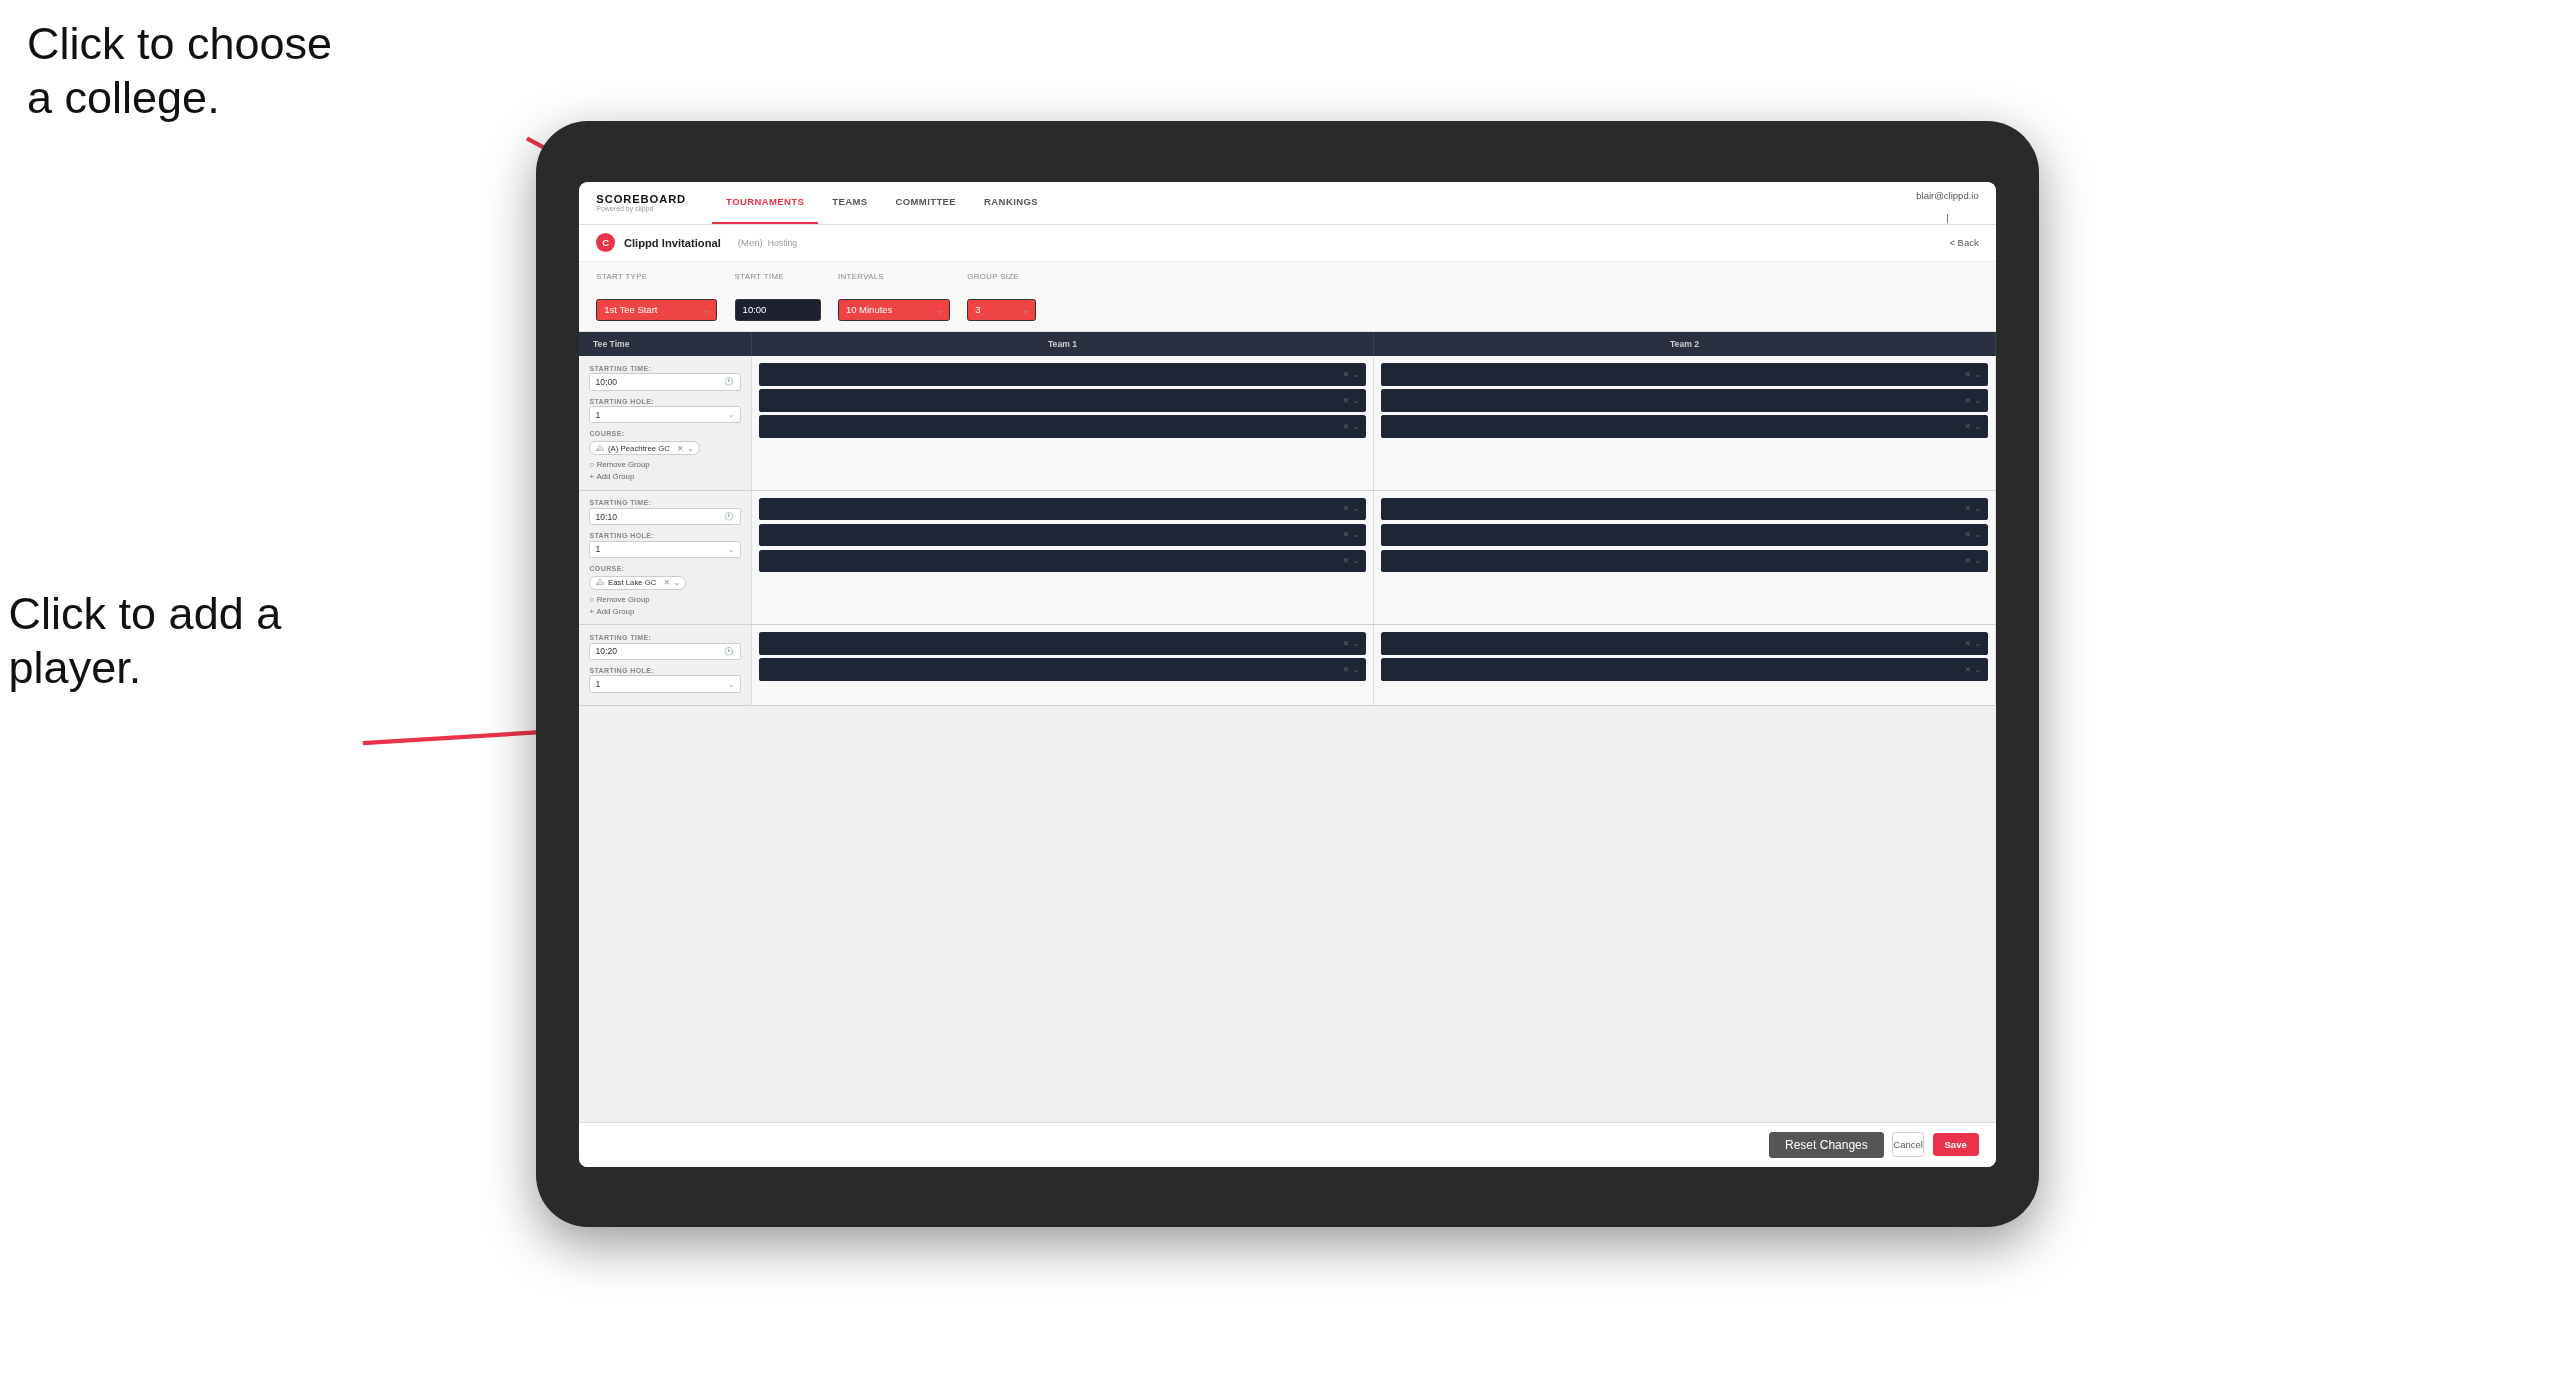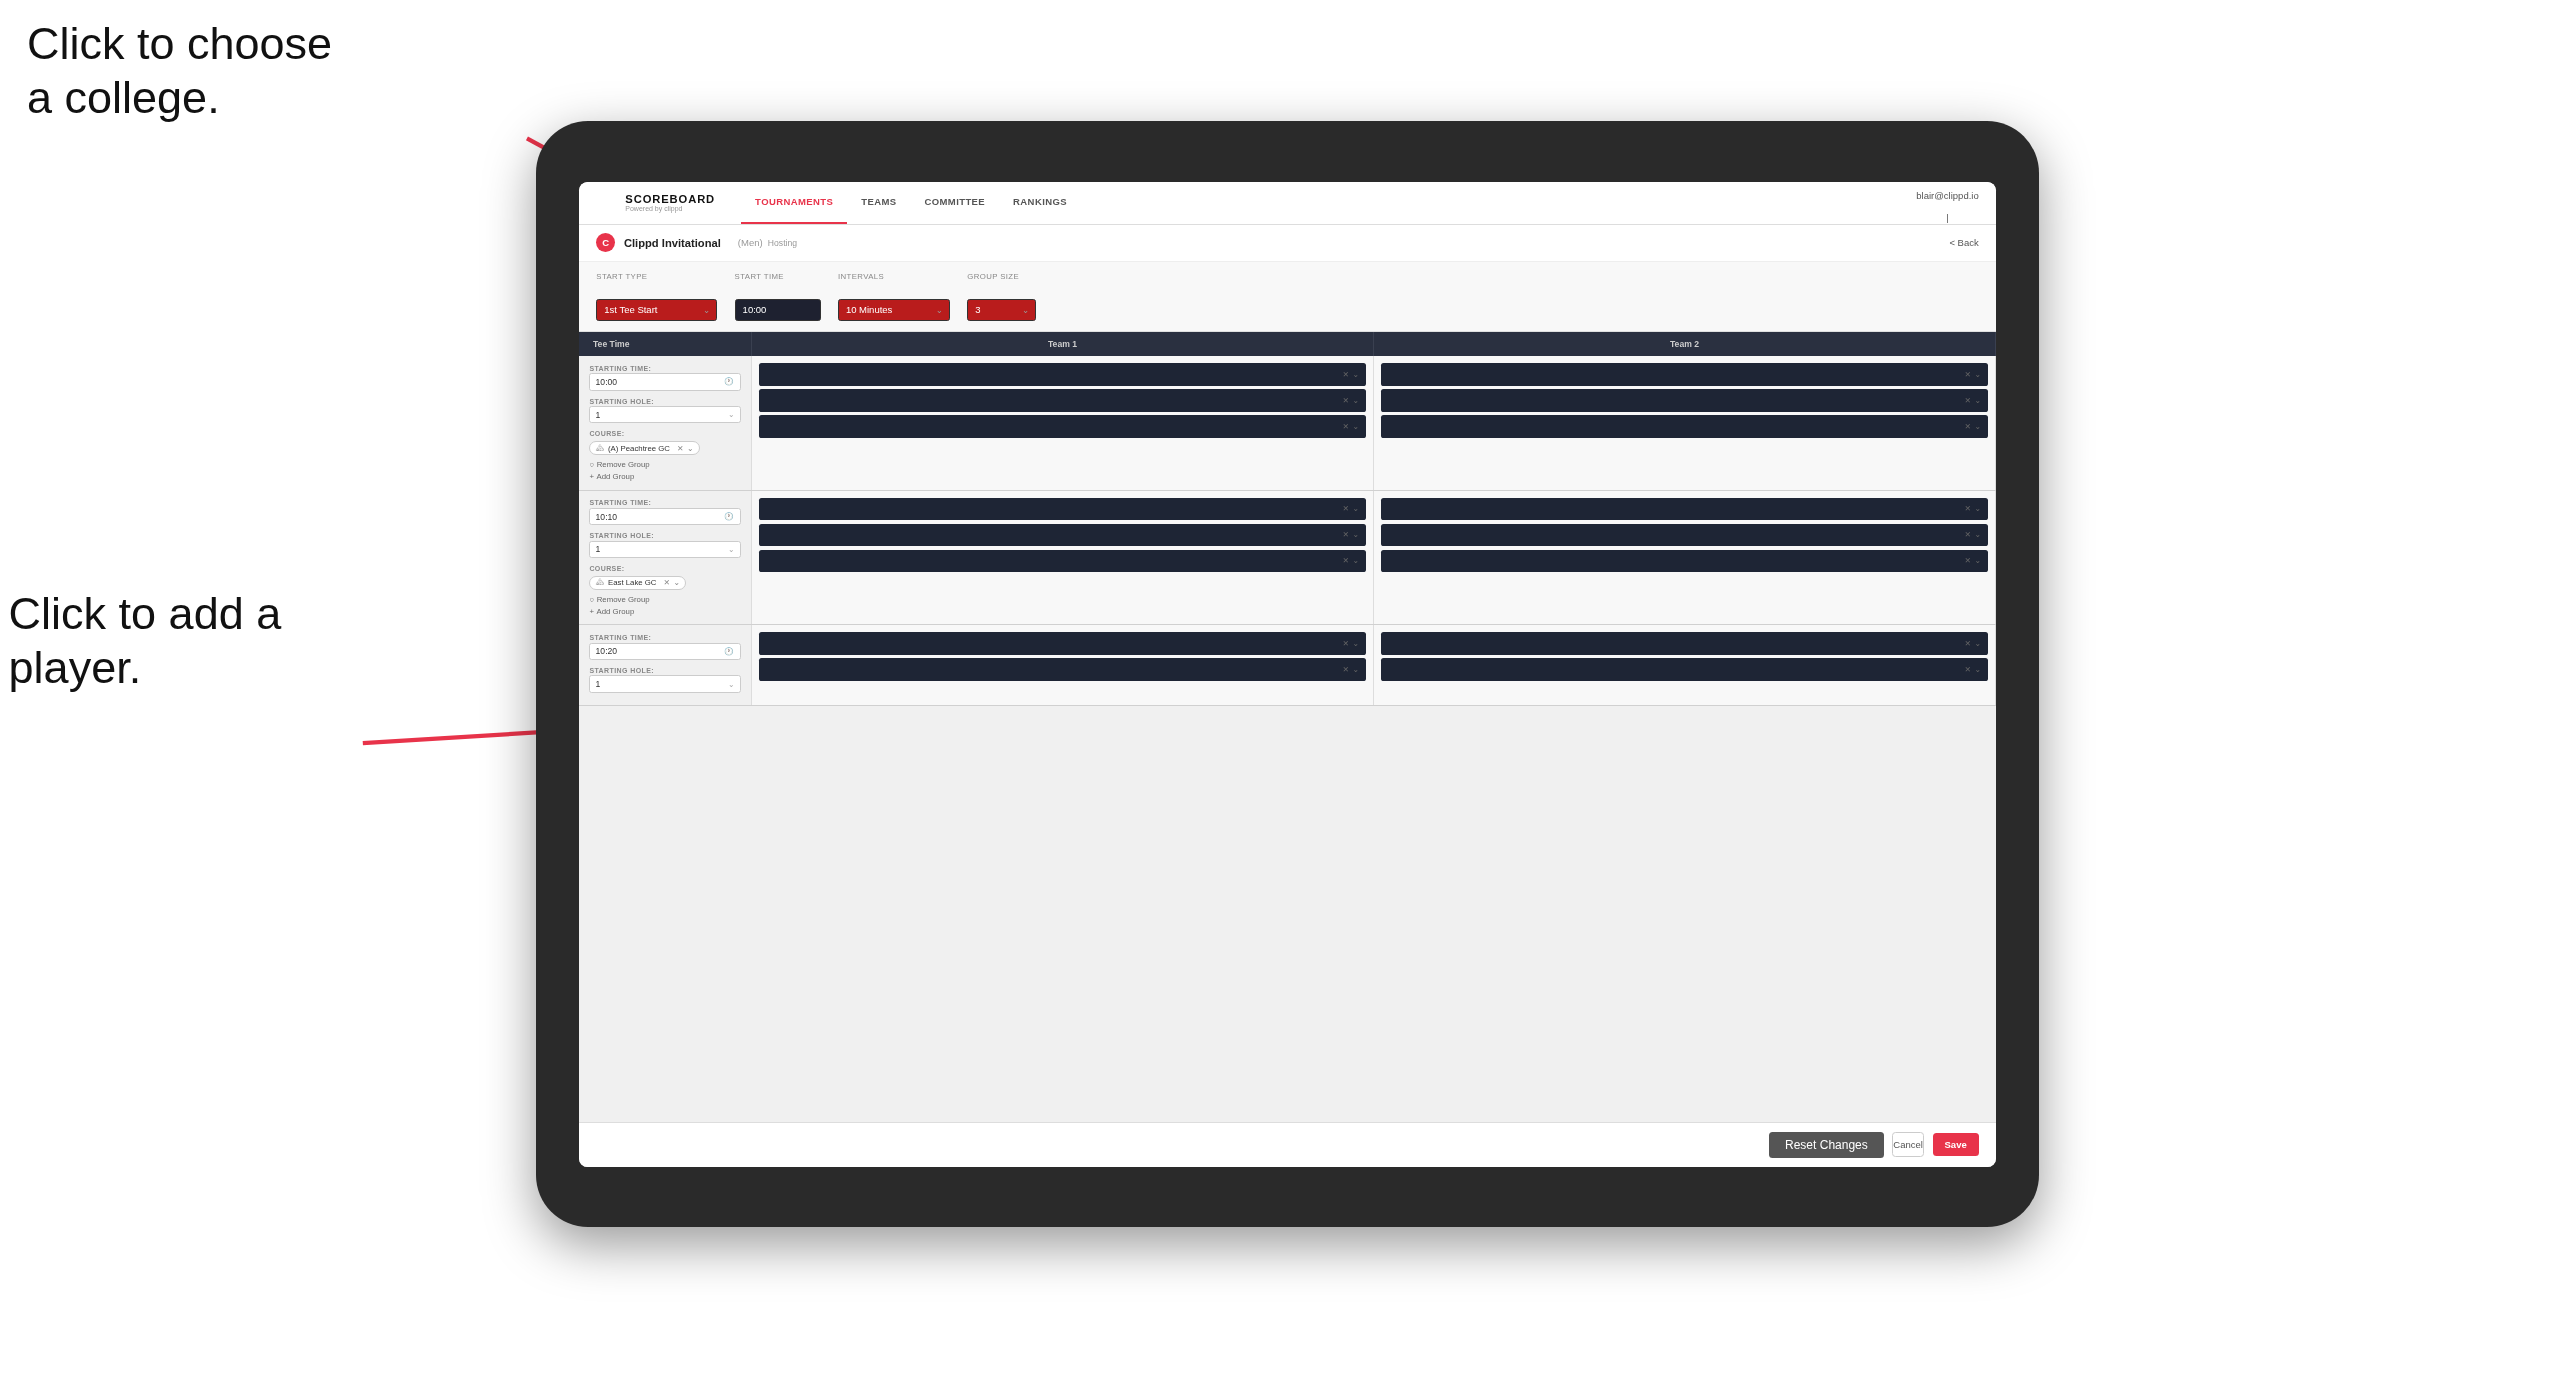--- a/index.html
+++ b/index.html
@@ -72,21 +72,20 @@
       display: flex;
       align-items: center;
       padding: 0 17.3px;
       height: 43px;
       flex-shrink: 0;
     }
     .nav-brand {
       display: flex;
       flex-direction: column;
       margin-right: 26px;
-      margin-left: 29px;
     }
     .nav-brand-title {
       font-size: 11.2px;
       font-weight: 900;
       color: #111;
       letter-spacing: 0.9px;
       text-transform: uppercase;
     }
     .nav-brand-sub {
       font-size: 7px;
@@ -187,21 +186,21 @@
       flex-direction: column;
       gap: 18px;
     }
     .control-label {
       font-size: 7.8px;
       color: #888;
       text-transform: uppercase;
       letter-spacing: 0.4px;
     }
     .control-select {
-      background: #b91c1c;
+      background: #ef4444;
       border: 0.9px solid #333;
       color: #fff;
       padding: 4.3px 21px 4.3px 7px;
       font-size: 9.5px;
       border-radius: 2.6px;
       min-width: 121px;
       appearance: none;
       -webkit-appearance: none;
       position: relative;
     }

